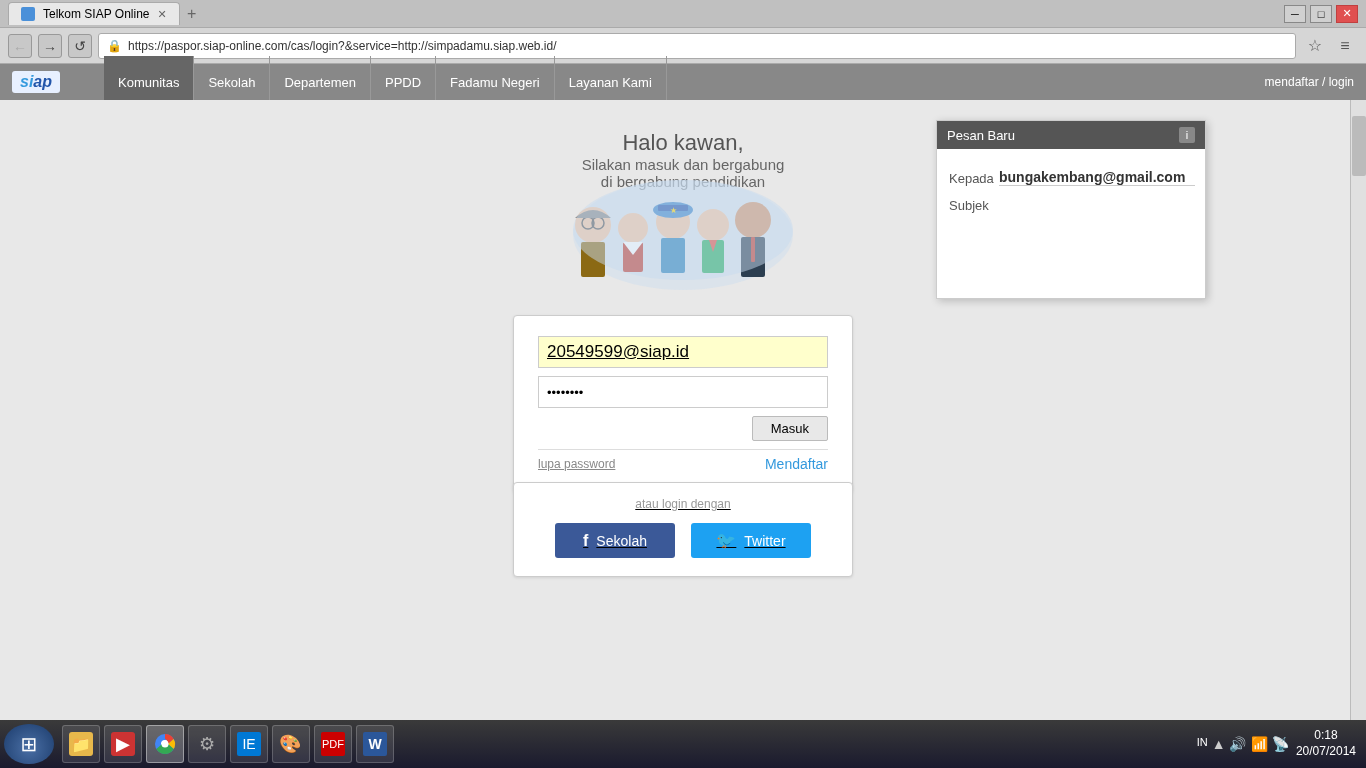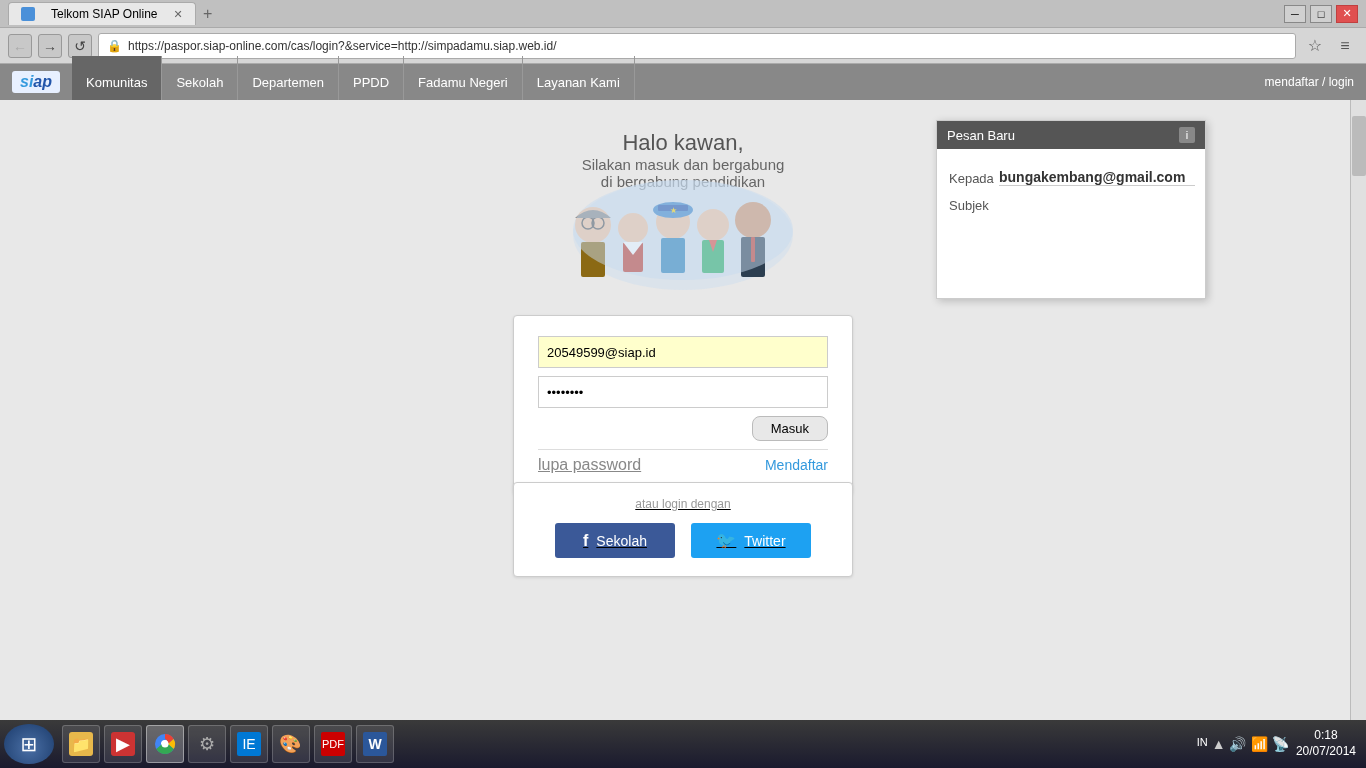--- a/index.html
+++ b/index.html
@@ -16,21 +16,21 @@
     }
     .browser-tab {
       background: #e8e8e8;
       border: 1px solid #aaa;
       border-bottom: none;
       padding: 4px 12px;
       font-size: 12px;
       border-radius: 4px 4px 0 0;
       display: flex;
       align-items: center;
-      gap: 16px;
+      gap: 8px;
       min-width: 160px;
     }
     .tab-favicon {
       width: 14px; height: 14px;
       background: #4a90d9;
       border-radius: 2px;
       display: inline-block;
     }
     .tab-close {
       margin-left: auto;
@@ -109,20 +109,21 @@
       display: flex; align-items: center; justify-content: center;
     }
 
     
     .app-navbar {
       background: #888;
       height: 36px;
       display: flex;
       align-items: center;
       padding: 0 12px;
+      gap: 32px;
     }
     .siap-logo {
       background: #e8f0ff;
       color: #2255aa;
       font-weight: bold;
       font-size: 16px;
       padding: 2px 8px;
       border-radius: 3px;
       margin-right: 12px;
       font-style: italic;
@@ -193,38 +194,38 @@
       margin-bottom: 8px;
       outline: none;
     }
     .login-box input[type="text"] {
       background: #ffffcc;
     }
     .login-box input[type="password"] {
       background: white;
     }
     .forgot-link {
-      font-size: 16px;
+      font-size: 12px;
       color: #888;
       text-decoration: underline;
       cursor: pointer;
     }
     .register-link {
       font-size: 14px;
       color: #3399dd;
       text-decoration: none;
       cursor: pointer;
     }
     .masuk-btn {
       background: #e8e8e8;
       border: 1px solid #bbb;
       padding: 4px 18px;
       font-size: 13px;
       cursor: pointer;
-      border-radius: 8px;
+      border-radius: 2px;
     }
 
     
     .social-box {
       background: white;
       border: 1px solid #ccc;
       border-radius: 4px;
       padding: 14px 24px 18px;
       width: 340px;
       margin-top: 12px;
@@ -543,21 +544,21 @@
       <path d="M176,70 L180,82 L184,70" fill="#e74c3c"></path>
 
       <circle cx="220" cy="50" r="18" fill="#d4956a"></circle>
       <rect x="208" y="67" width="24" height="40" fill="#2c3e50" rx="2"></rect>
 
       <rect x="218" y="67" width="4" height="25" fill="#c0392b" rx="1"></rect>
     </svg>
   </div>
 
   <div class="login-box" style="position:absolute; left:50%; transform:translateX(-50%); top:215px;">
-    <input type="text" style="width: 100%; height: 32px; border: 1px solid rgb(204, 204, 204); padding: 4px 8px; font-size: 13px; margin-bottom: 8px; background: rgb(255, 255, 204); outline: none; display: block;" value="20549599@siap.id">
+    <input type="text" style="width: 100%; height: 32px; border: 1px solid rgb(204, 204, 204); padding: 4px 8px; font-size: 17px; margin-bottom: 8px; background: rgb(255, 255, 204); outline: none; display: block; text-decoration: underline;" value="20549599@siap.id">
     <input type="password" style="width: 100%; height: 32px; border: 1px solid rgb(204, 204, 204); padding: 4px 8px; font-size: 13px; margin-bottom: 8px; background: white; outline: none; display: block;" value="••••••••">
     <div style="display:flex; justify-content:flex-end; margin-bottom:8px;">
       <button class="masuk-btn">Masuk</button>
     </div>
     <hr class="divider-line">
     <div style="display:flex; align-items:center; justify-content:space-between; margin-top:6px;">
       <span class="forgot-link">lupa password</span>
       <span class="register-link">Mendaftar</span>
     </div>
   </div>

